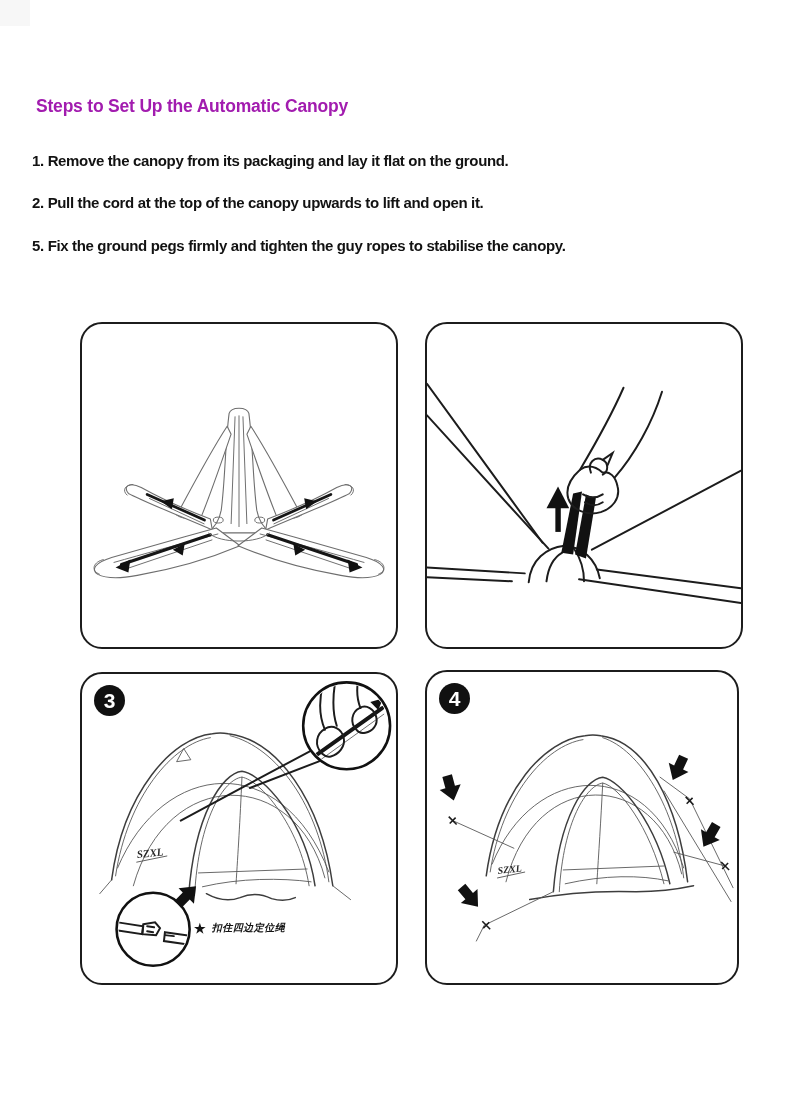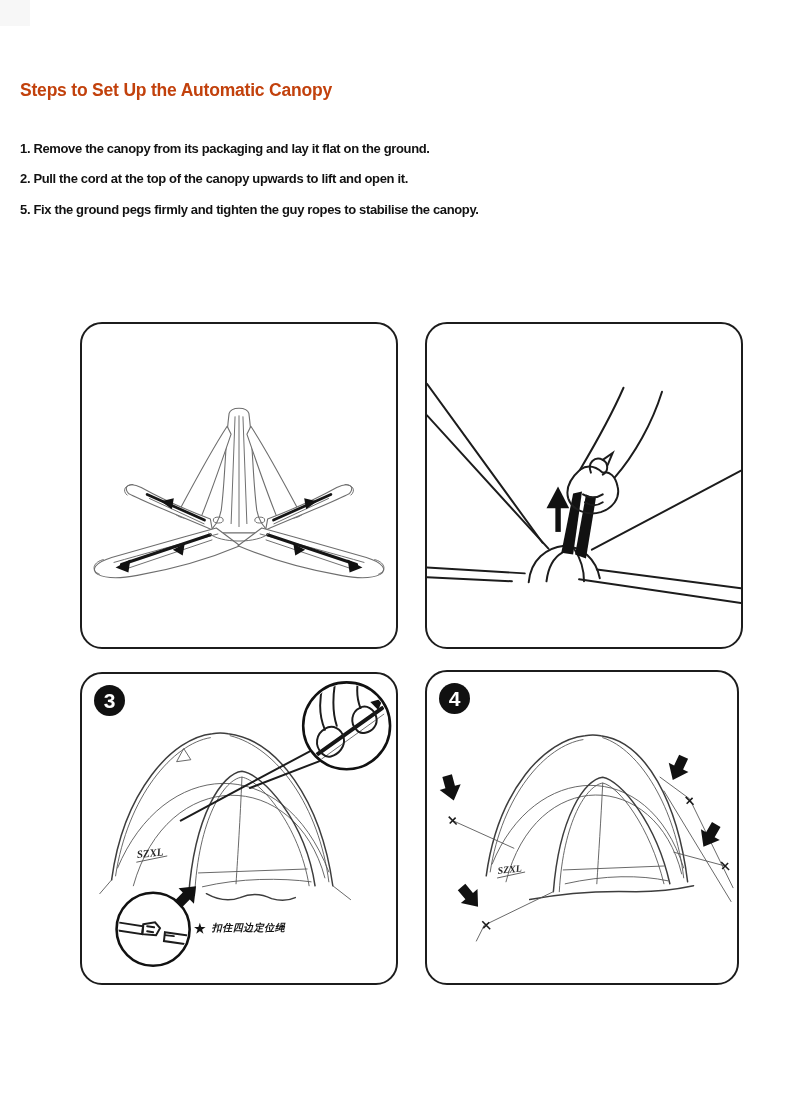--- a/index.html
+++ b/index.html
@@ -1,22 +1,22 @@
 <!DOCTYPE html>
 <html><head>
 <meta charset="utf-8">
 <style>
   html,body{margin:0;padding:0;background:#ffffff;}
   .page{position:relative;width:790px;height:1100px;background:#ffffff;overflow:hidden;
         font-family:"Liberation Sans",sans-serif;color:#141414;}
   .corner-artifact{position:absolute;left:0;top:0;width:30px;height:26px;background:#f7f7f7;}
-  .title{position:absolute;left:20px;top:80px;margin:0;font-size:17.5px;font-weight:bold;
-         letter-spacing:-0.2px;color:#c2410c;}
+  .title{position:absolute;left:20px;top:80px;margin:16px;font-size:17.5px;font-weight:bold;
+         letter-spacing:-0.2px;color:#a21caf;}
   .steps{position:absolute;left:20px;top:134px;width:762px;}
-  .step{margin:0;font-size:13px;font-weight:bold;line-height:30.4px;letter-spacing:-0.35px;color:#121212;}
+  .step{margin:12px;font-size:15px;font-weight:bold;line-height:30.4px;letter-spacing:-0.35px;color:#121212;}
   .panel{position:absolute;box-sizing:border-box;background:#ffffff;border:2.5px solid #1c1c1c;
          border-radius:22px;}
   .panel svg{position:absolute;left:0;top:0;width:100%;height:100%;}
   .panel1{left:80px;top:322px;width:318px;height:327px;}
   .panel2{left:425px;top:322px;width:318px;height:327px;}
   .panel3{left:80px;top:672px;width:318px;height:313px;}
   .panel4{left:425px;top:670px;width:314px;height:315px;}
   .badge{position:absolute;left:12px;top:11px;width:31px;height:31px;border-radius:50%;
          background:#111;color:#fff;font-size:21px;font-weight:bold;display:flex;
          align-items:center;justify-content:center;line-height:1;}

